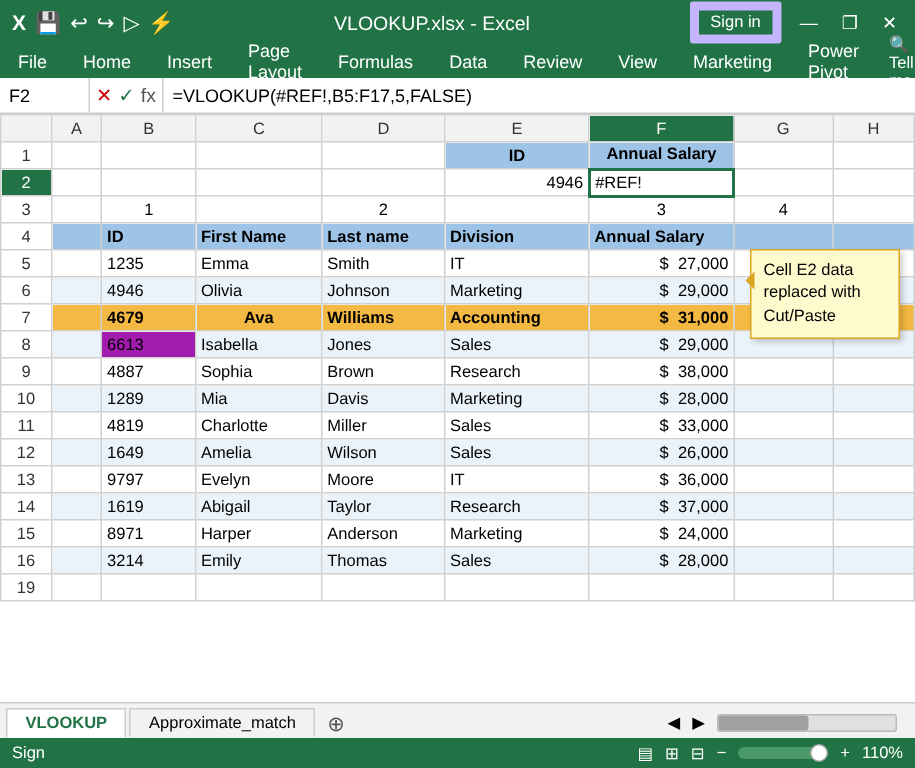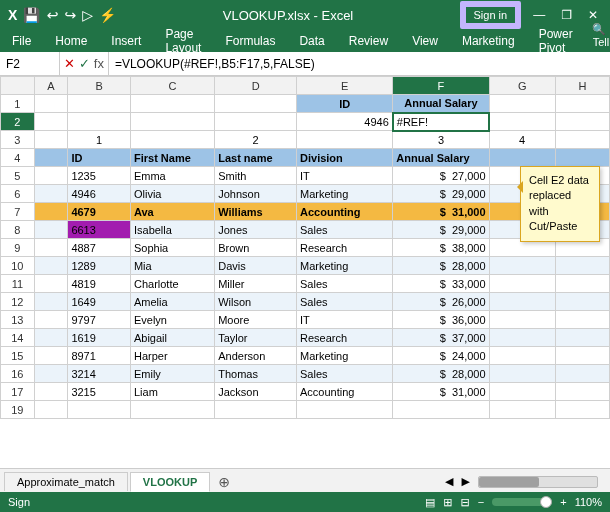--- a/index.html
+++ b/index.html
@@ -125,21 +125,21 @@
 
     
     .callout {
       position: absolute;
       top: 90px;
       right: 10px;
       background: #FFFACD;
       border: 1px solid #DAA520;
       padding: 6px 8px;
       font-size: 11px;
-      width: 80px;
+      width: 100px;
       line-height: 1.4;
       box-shadow: 2px 2px 4px rgba(0,0,0,0.2);
     }
     .callout::before {
       content: '';
       position: absolute;
       left: -10px;
       top: 14px;
       border-width: 6px;
       border-style: solid;
@@ -347,21 +347,21 @@
           <td style="background:#EBF3FA;">Marketing</td>
           <td style="background:#EBF3FA;text-align:right;">$&nbsp;&nbsp;29,000</td>
           <td style="background:#EBF3FA;"></td>
           <td style="background:#EBF3FA;"></td>
         </tr>
 
         <tr>
           <td class="row-header">7</td>
           <td style="background:#F4B942;"></td>
           <td style="background:#F4B942;font-weight:bold;">4679</td>
-          <td style="background:#F4B942;font-weight:bold;">Ava</td>
+          <td style="background:#F4B942;font-weight:bold;text-align:center;">Ava</td>
           <td style="background:#F4B942;font-weight:bold;">Williams</td>
           <td style="background:#F4B942;font-weight:bold;">Accounting</td>
           <td style="background:#F4B942;font-weight:bold;text-align:right;">$&nbsp;&nbsp;31,000</td>
           <td style="background:#F4B942;"></td>
           <td style="background:#F4B942;"></td>
         </tr>
 
         <tr style="background:#EBF3FA;">
           <td class="row-header">8</td>
           <td style="background:#EBF3FA;"></td>
@@ -463,53 +463,42 @@
           <td style="background:#EBF3FA;"></td>
           <td style="background:#EBF3FA;">3214</td>
           <td style="background:#EBF3FA;">Emily</td>
           <td style="background:#EBF3FA;">Thomas</td>
           <td style="background:#EBF3FA;">Sales</td>
           <td style="background:#EBF3FA;text-align:right;">$&nbsp;&nbsp;28,000</td>
           <td style="background:#EBF3FA;"></td>
           <td style="background:#EBF3FA;"></td>
         </tr>
 
-        <tr>
-          <td class="row-header">17</td>
-          <td></td>
-          <td>3215</td>
-          <td>Liam</td>
-          <td>Jackson</td>
-          <td>Accounting</td>
-          <td style="text-align:right;">$&nbsp;&nbsp;31,000</td>
-          <td></td>
-          <td></td>
-        </tr>
 
 
         <tr>
           <td class="row-header">19</td>
           <td></td>
           <td></td>
           <td></td>
           <td></td>
           <td></td>
           <td></td>
           <td></td>
           <td></td>
         </tr>
       </tbody>
     </table>
 
     <div class="callout">Cell E2 data replaced with Cut/Paste</div>
   </div>
 
   <div class="sheet-tabs">
+    <span class="sheet-tab active">VLOOKUP</span>
     <span class="sheet-tab">Approximate_match</span>
-    <span class="sheet-tab active">VLOOKUP</span>
     <span class="sheet-add">⊕</span>
     <div style="flex:1;display:flex;align-items:center;justify-content:flex-end;gap:8px;padding-right:8px;">
       <span style="cursor:pointer;font-size:11px;">◀</span>
       <span style="cursor:pointer;font-size:11px;">▶</span>
       <div style="width:120px;height:12px;background:#e0e0e0;border:1px solid #bbb;border-radius:2px;position:relative;">
         <div style="position:absolute;left:0;top:0;width:60px;height:100%;background:#a0a0a0;border-radius:2px;"></div>
       </div>
     </div>
   </div>
 </div>

